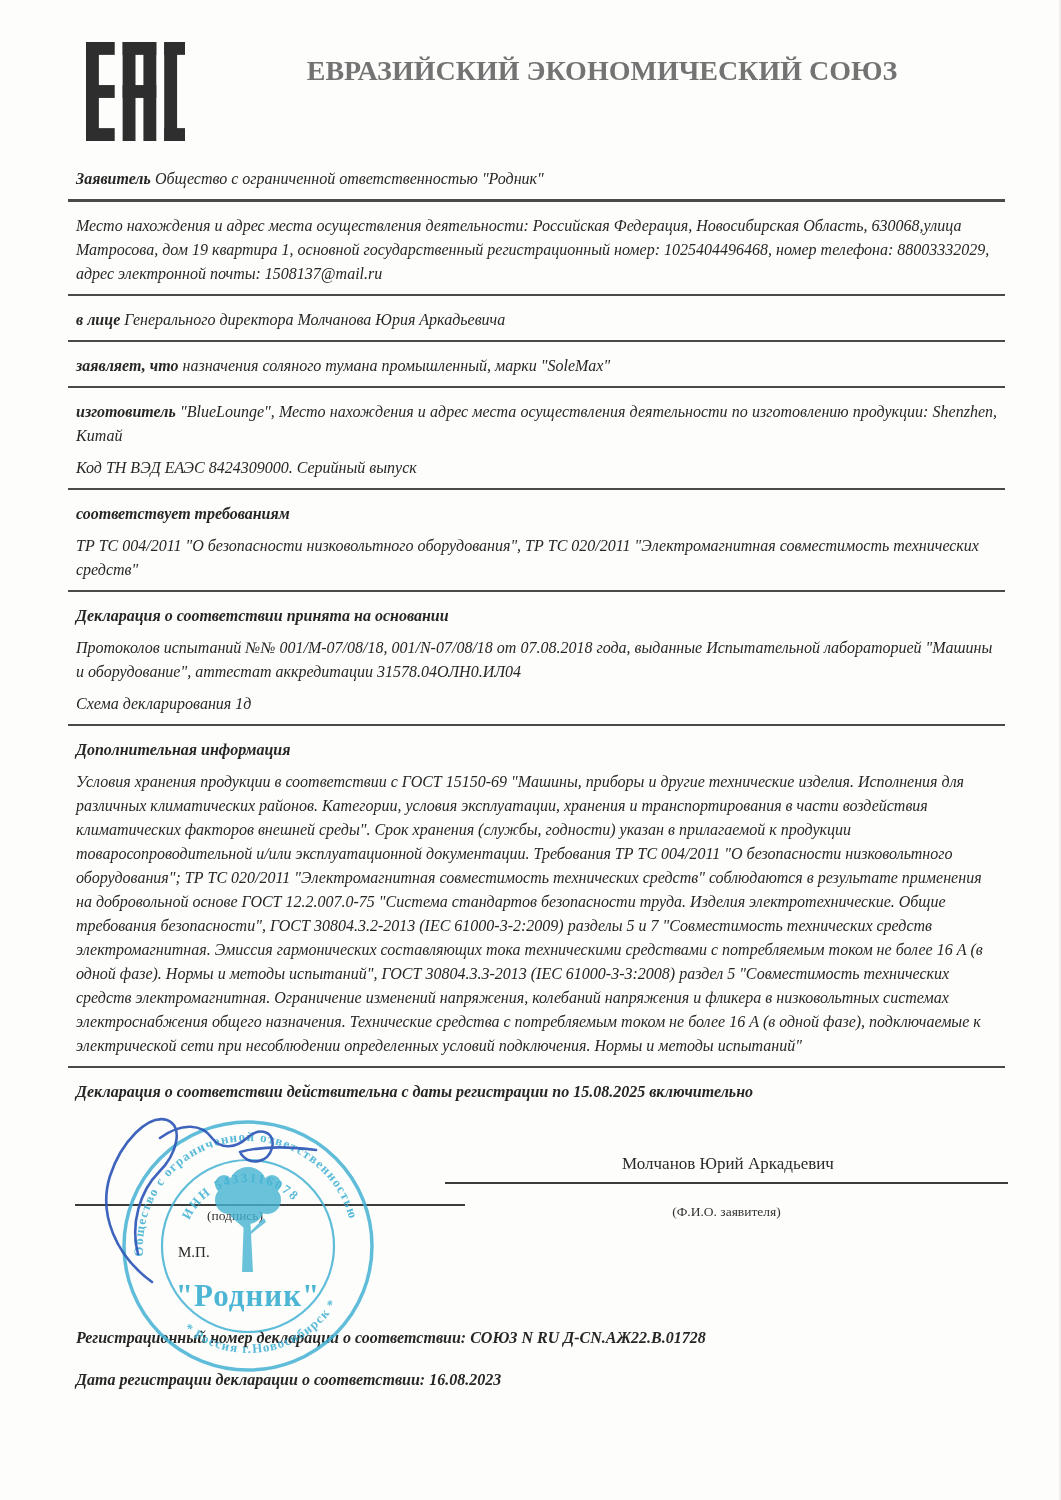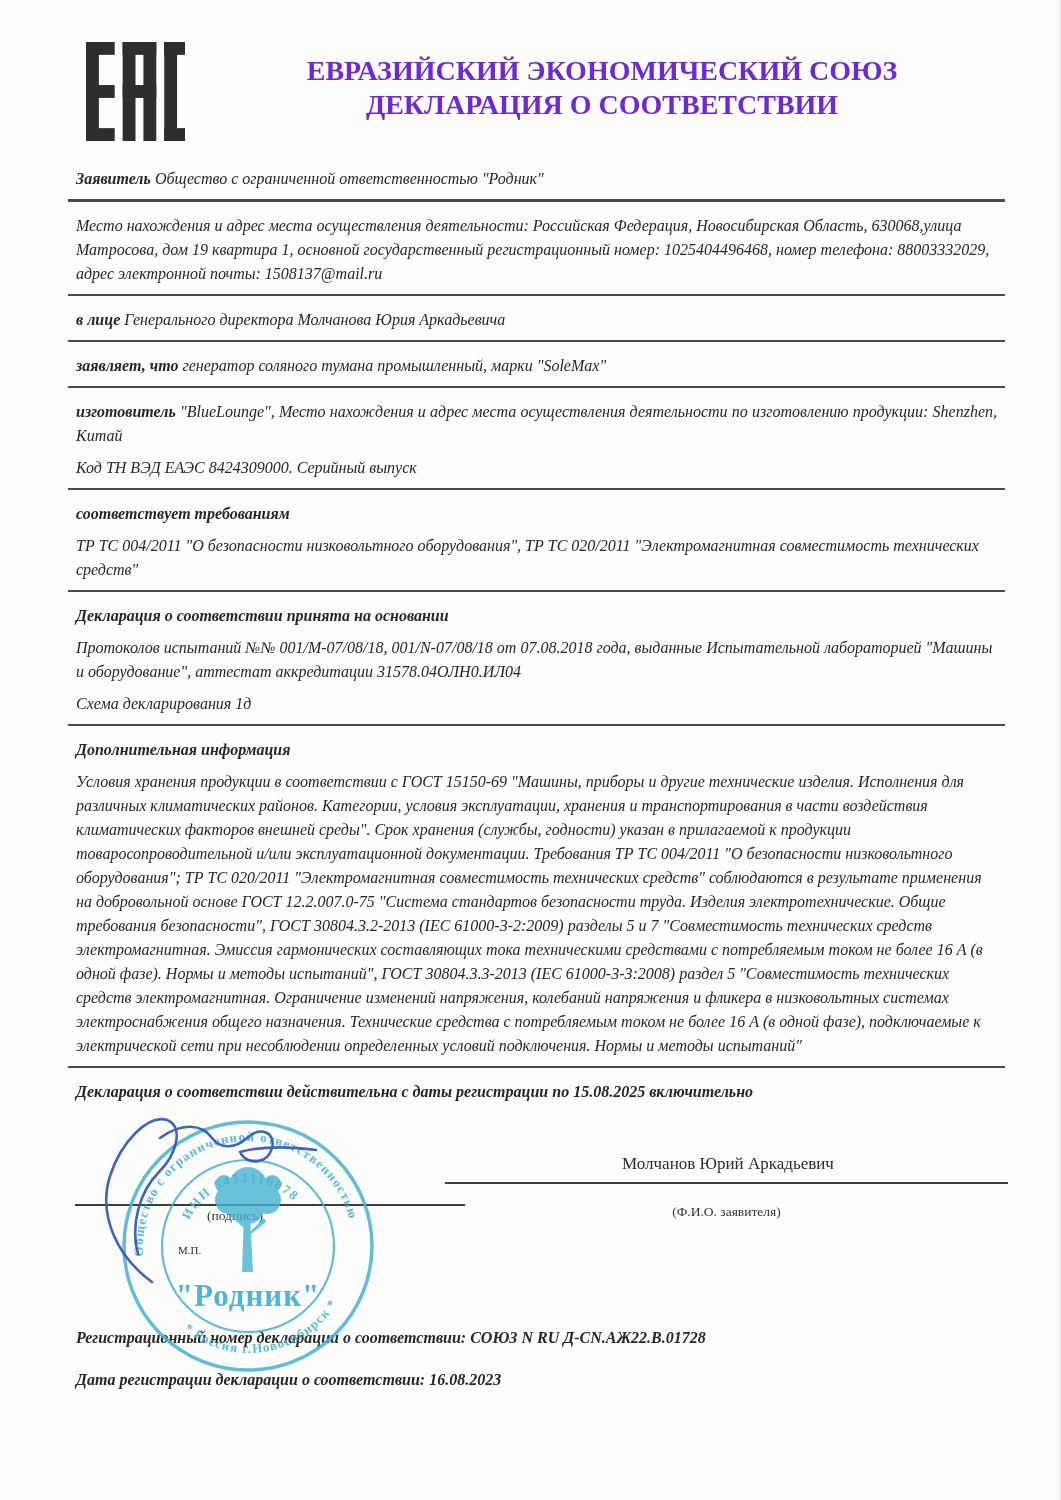--- a/index.html
+++ b/index.html
@@ -5,40 +5,40 @@
   html,body{margin:0;padding:0;}
   body{
     width:1061px;height:1500px;overflow:hidden;
     background:#fdfdfb;
     font-family:"Liberation Serif","DejaVu Serif",serif;
     color:#262626;
   }
   .page{position:relative;width:1061px;height:1500px;border-right:2px solid #efeeec;box-sizing:border-box;}
   .header{display:flex;align-items:flex-start;padding:42px 40px 0 86px;}
   .eac-logo{width:99px;height:99px;flex:0 0 99px;}
-  .titles{flex:1;text-align:center;padding-top:12px;font-weight:bold;font-size:28px;line-height:34px;color:#6d28d9;}
+  .titles{flex:1;text-align:center;padding-top:12px;font-weight:bold;font-size:28px;line-height:34px;color:#737373;}
   .content{padding:0 54px 0 68px;}
   .content p{margin:8px;font-size:16px;line-height:24px;font-style:italic;}
   .first-row{margin-top:26px !important;}
   .rule{border:none;border-top:2px solid #4a4a4a;margin:5px 0 4px 0;height:0;}
   .rule.thick{border-top-width:3px;}
   b,.b{font-weight:bold;}
   .lbl{font-weight:bold;}
   .just{text-align:justify;}
   .pad-top{padding-top:4px;}
   
   .sign-section{position:relative;height:210px;overflow:visible;margin-top:6px;}
   .sig-line{position:absolute;border-top:2px solid #3c3c3c;height:0;}
   .sig-line.left{left:7px;width:390px;top:92px;}
   .sig-line.right{left:377px;width:563px;top:70px;}
   .sig-caption{position:absolute;font-size:13.5px;color:#333;text-align:center;}
   .cap-sign{left:97px;width:140px;top:96px;}
   .cap-name{left:377px;width:563px;top:76px;margin-top:16px;}
   .sig-name{position:absolute;left:380px;width:560px;top:42px;text-align:center;font-size:17px;color:#2b2b2b;}
-  .mp-mark{position:absolute;left:110px;top:132px;font-size:11px;color:#2b2b2b;z-index:5;}
+  .mp-mark{position:absolute;left:110px;top:132px;font-size:15px;color:#2b2b2b;z-index:5;}
   .stamp-wrap{position:absolute;left:44px;top:-2px;width:272px;height:272px;z-index:2;}
   .autograph-wrap{position:absolute;left:22px;top:-16px;width:250px;height:205px;z-index:3;}
   
   .footline{font-size:18px;line-height:24px;font-weight:bold;margin:0;}
   .footline.reg{margin-top:4px;}
   .footline.date{margin-top:18px;}
 </style>
 </head>
 <body>
 
@@ -57,21 +57,20 @@
           <rect x="37" y="0" width="34" height="13"></rect>
           <rect x="37" y="43.5" width="34" height="13"></rect>
           <rect x="79" y="0" width="13" height="100"></rect>
           <rect x="79" y="0" width="21" height="13"></rect>
           <rect x="79" y="87" width="21" height="13"></rect>
         </g>
       </svg>
     </div>
     <div class="titles">
       <div>ЕВРАЗИЙСКИЙ ЭКОНОМИЧЕСКИЙ СОЮЗ</div>
-      <div>ДЕКЛАРАЦИЯ О СООТВЕТСТВИИ</div>
     </div>
   </div>
 
   <div class="content">
 
     <p class="first-row">
       <span class="lbl">Заявитель</span>
       <span>Общество с ограниченной ответственностью "Родник"</span>
     </p>
     <hr class="rule thick">
@@ -80,21 +79,21 @@
     <hr class="rule">
 
     <p class="pad-top">
       <span class="lbl">в лице</span>
       <span>Генерального директора  Молчанова Юрия Аркадьевича</span>
     </p>
     <hr class="rule">
 
     <p class="pad-top">
       <span class="lbl">заявляет, что</span>
-      <span>генератор соляного тумана промышленный, марки "SoleMax"</span>
+      <span>назначения соляного тумана промышленный, марки "SoleMax"</span>
     </p>
     <hr class="rule">
 
     <p class="pad-top just">
       <span class="lbl">изготовитель</span>
       <span>"BlueLounge", Место нахождения и адрес места осуществления деятельности по изготовлению продукции: Shenzhen, Китай</span>
     </p>
     <p>Код ТН ВЭД ЕАЭС 8424309000. Серийный выпуск</p>
     <hr class="rule">
 

